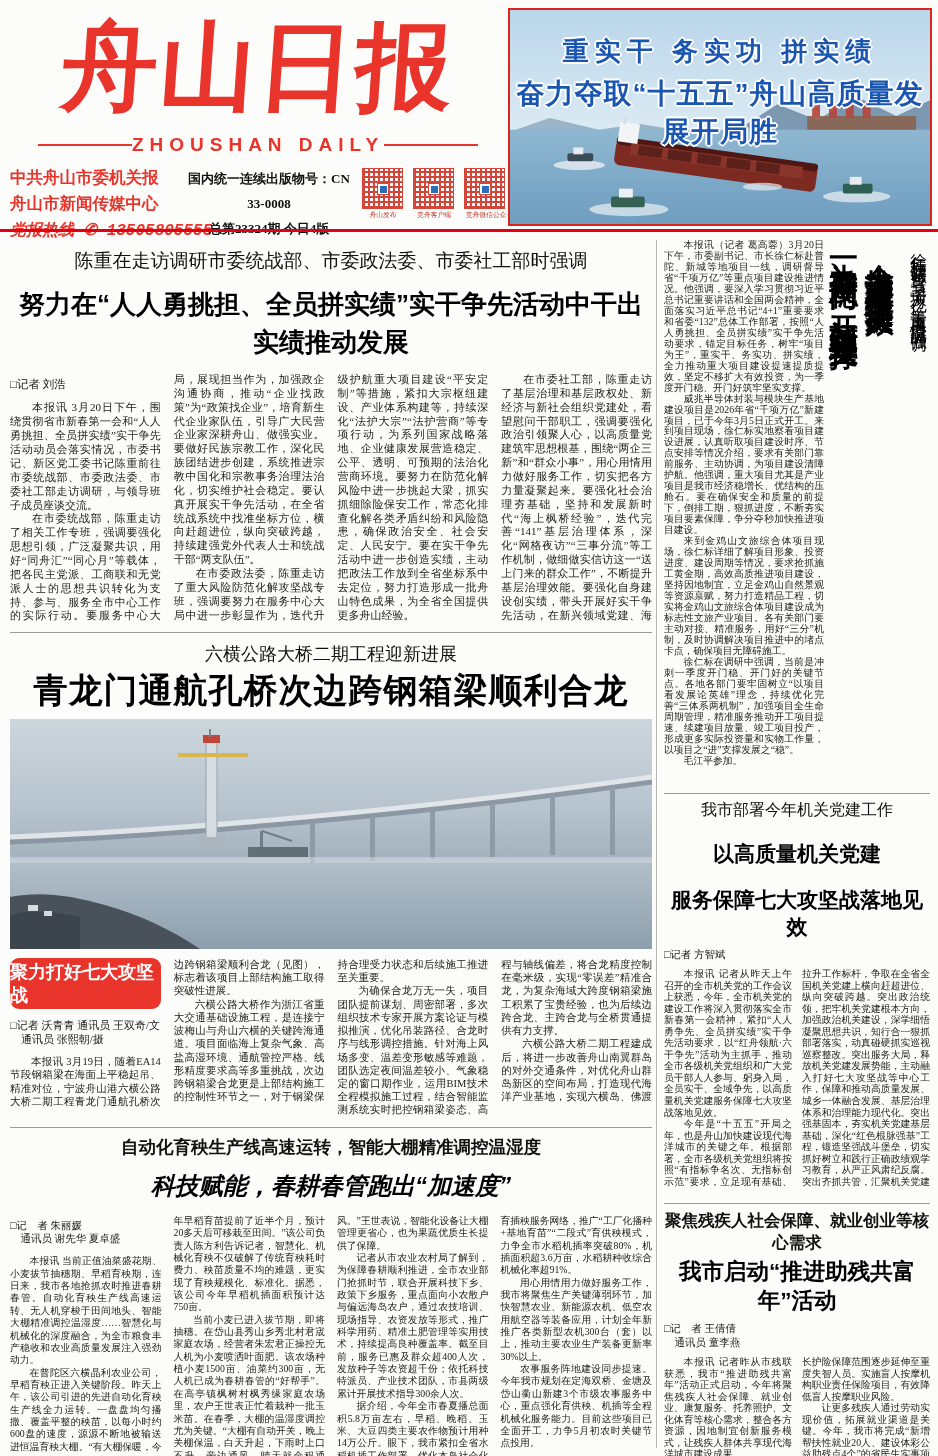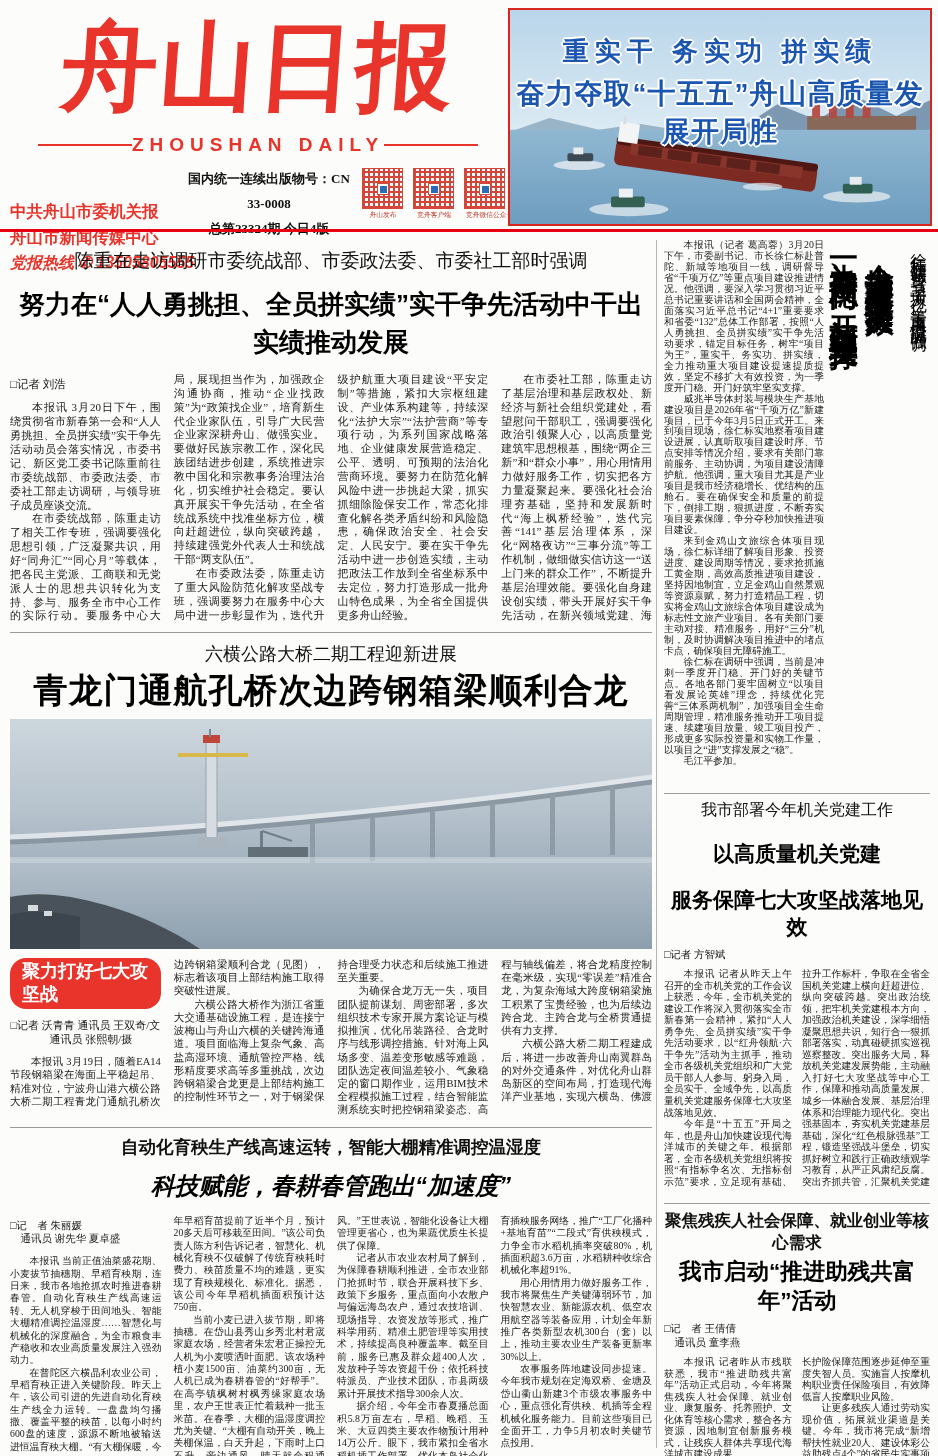--- a/index.html
+++ b/index.html
@@ -13,22 +13,22 @@
   
   .masthead{position:absolute;left:10px;top:2px;width:496px;height:224px;}
   .mh-title{text-align:center;font-family:"Liberation Sans","DejaVu Sans",sans-serif;
     font-weight:900;font-size:96px;line-height:130px;color:var(--masthead-red);
     transform:skewX(-4deg);letter-spacing:2px;}
   .mh-en-row{display:flex;align-items:center;padding:0 28px;margin-top:2px;}
   .mh-en-rule{flex:1;height:2px;background:var(--masthead-red);}
   .mh-en{color:var(--masthead-red);font-family:"Liberation Sans",sans-serif;font-weight:bold;
     font-size:19px;letter-spacing:6px;white-space:nowrap;}
   .mh-info{display:flex;margin-top:10px;align-items:flex-start;}
-  .mh-org{width:172px;color:var(--masthead-red);font-family:Liberation Sans, sans-serif;
-    font-weight:bold;font-size:16.5px;line-height:26px;white-space:nowrap;margin-top:32px;}
+  .mh-org{width:172px;color:var(--masthead-red);font-family:Liberation Mono, monospace;
+    font-weight:bold;font-size:16.5px;line-height:26px;white-space:nowrap;}
   .mh-hotline{font-style:italic;font-size:16px;}
   .mh-dates{flex:1;text-align:center;font-weight:bold;font-size:13px;line-height:25px;color:#111;}
   .mh-qrs{width:150px;display:flex;gap:9px;justify-content:flex-end;padding-top:2px;}
   .qr{width:42px;text-align:center;}
   .qr-box{width:41px;height:41px;border:1.5px solid #d4453a;position:relative;
     background-image:repeating-linear-gradient(0deg,#d4453a 0 2px,rgba(255,255,255,0) 2px 5px),
       repeating-linear-gradient(90deg,#d4453a 0 2px,#fff 2px 5px);}
   .qr-center{position:absolute;left:14px;top:14px;width:12px;height:12px;background:#fff;
     border:1px solid #d4453a;display:flex;align-items:center;justify-content:center;}
   .qr-center i{display:block;width:7px;height:7px;background:#2b6cb8;}
@@ -65,23 +65,23 @@
   .lead-body .byline{font-size:11.5px;}
 
   
   .bridge-kicker{margin-top:9px;}
   .bridge-headline{font-size:34px;line-height:44px;margin-top:2px;letter-spacing:1px;}
   .bridge-photo{width:642px;height:230px;margin-top:7px;background:#b9c4cd;overflow:hidden;}
   .bridge-photo svg{display:block;width:100%;height:100%;}
   .bridge-body{margin-top:9px;height:162px;column-count:4;column-gap:13px;
     font-size:10.5px;line-height:1.26;overflow:hidden;column-fill:auto;}
   .badge{display:inline-block;background:var(--badge-red);color:#fff;
-    font-family:Liberation Mono, monospace;font-weight:bold;font-size:18px;
-    padding:3px 12px;border-radius:16px;margin-bottom:8px;}
-  .bridge-body .byline{font-size:11px;margin:2px 0 8px;text-align:center;}
+    font-family:Liberation Serif, serif;font-weight:bold;font-size:18px;
+    padding:3px 0;border-radius:9px;margin-bottom:8px;}
+  .bridge-body .byline{font-size:11px;margin:2px 0 8px;}
 
   
   .farm-kicker{margin-top:7px;font-weight:bold;font-size:17.5px;}
   .farm-headline{font-size:24px;line-height:42px;margin-top:6px;font-style:italic;}
   .farm-body{margin-top:8px;height:250px;column-count:4;column-gap:12px;
     font-size:9.8px;line-height:1.26;overflow:hidden;column-fill:auto;}
   .farm-body .byline{font-size:10.5px;}
 
   
   .projects{display:flex;height:546px;}

